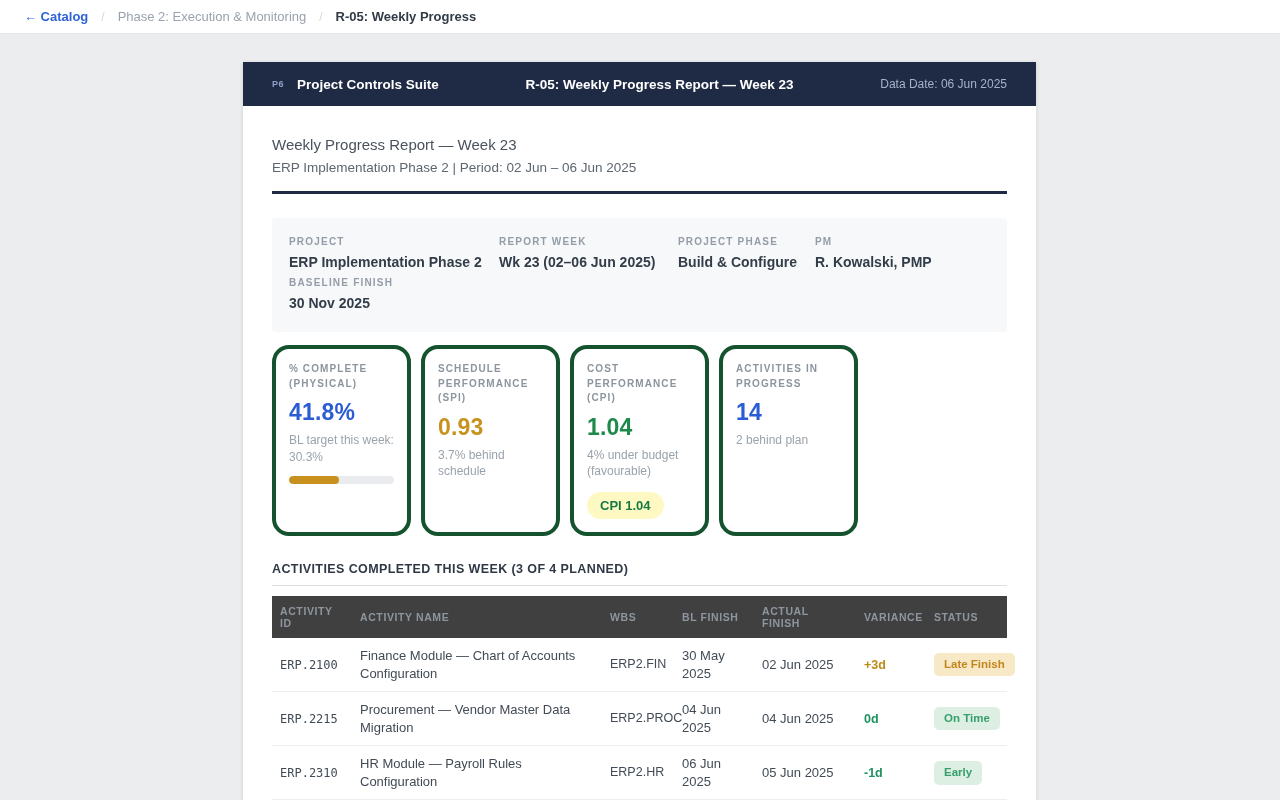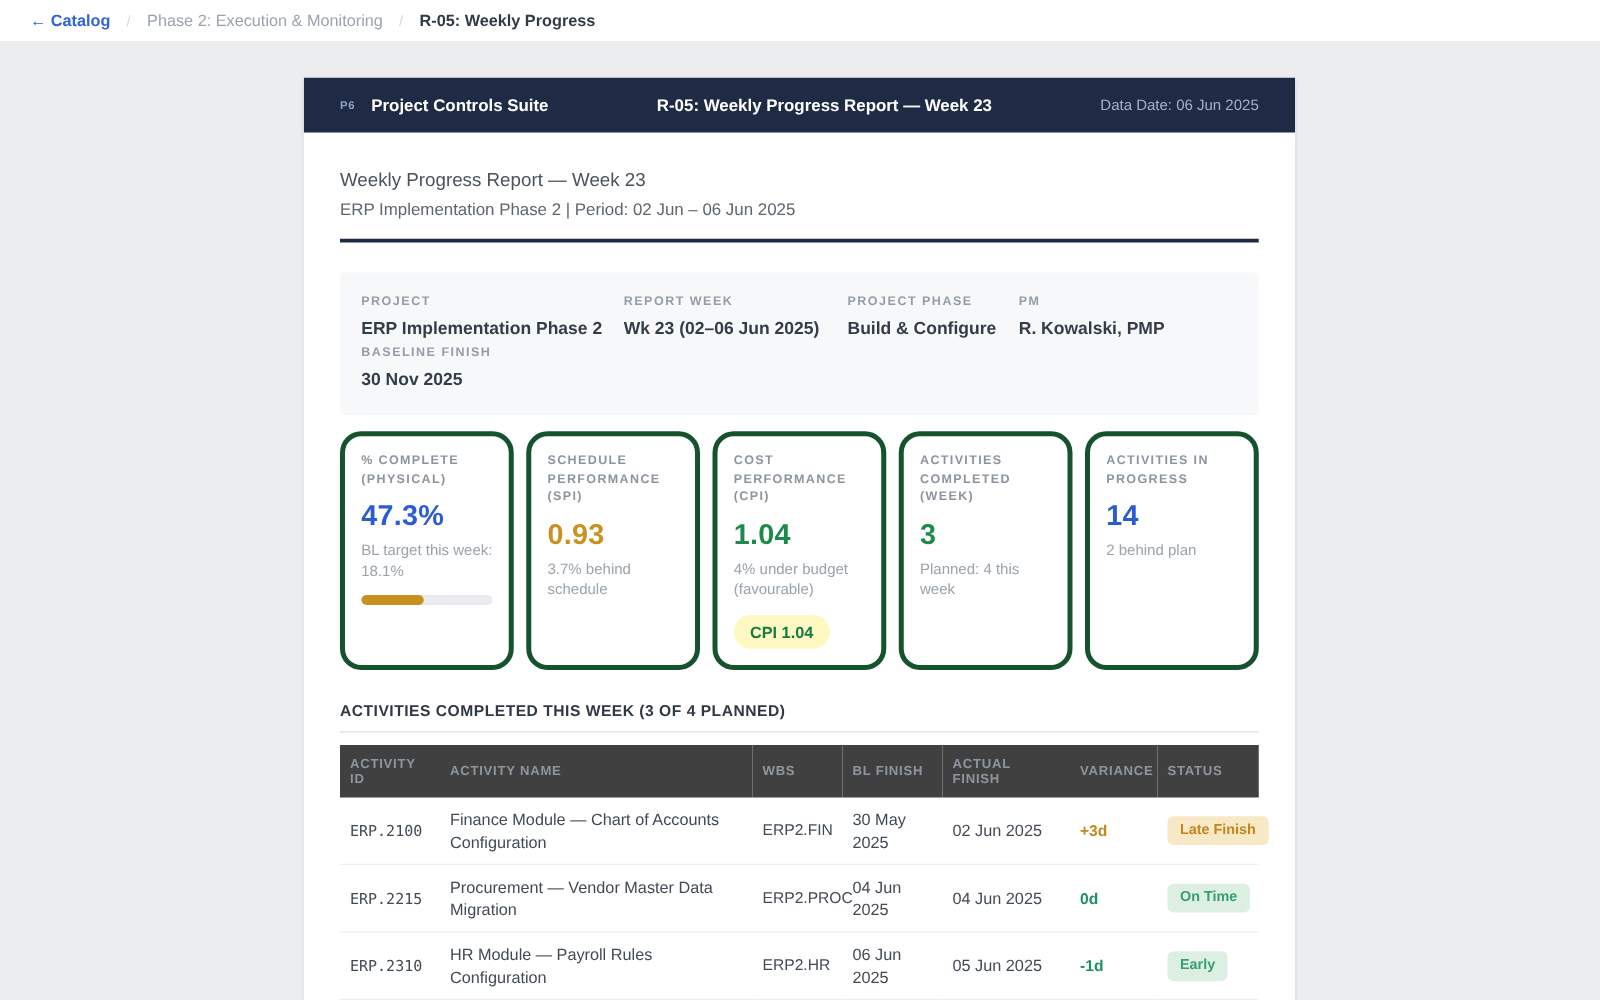--- a/index.html
+++ b/index.html
@@ -113,41 +113,36 @@
       </div>
       <div>
         <div class="f-label">BASELINE FINISH</div>
         <div class="f-value">30 Nov 2025</div>
       </div>
     </div>
 
     <div class="kpis">
       <div class="card">
         <div class="k-label">% COMPLETE (PHYSICAL)</div>
-        <div class="k-value" style="color: rgb(42, 92, 212);">47.3%</div>
-        <div class="k-sub">BL target this week: 18.1%</div>
+        <div class="k-value" style="color: rgb(42, 92, 212);">41.8%</div>
+        <div class="k-sub">BL target this week: 30.3%</div>
         <div class="progress">
           <div class="progress-fill" style="background: rgb(200, 144, 29); width: 47.3%;"></div>
         </div>
       </div>
       <div class="card">
         <div class="k-label">SCHEDULE PERFORMANCE (SPI)</div>
         <div class="k-value" style="color: rgb(200, 146, 31);">0.93</div>
         <div class="k-sub">3.7% behind schedule</div>
       </div>
       <div class="card">
         <div class="k-label">COST PERFORMANCE (CPI)</div>
         <div class="k-value" style="color: rgb(29, 138, 74);">1.04</div>
         <div class="k-sub">4% under budget (favourable)</div>
         <div><span class="kbadge green">CPI 1.04</span></div>
-      </div>
-      <div class="card">
-        <div class="k-label">ACTIVITIES COMPLETED (WEEK)</div>
-        <div class="k-value" style="color: rgb(29, 138, 74);">3</div>
-        <div class="k-sub">Planned: 4 this week</div>
       </div>
       <div class="card">
         <div class="k-label">ACTIVITIES IN PROGRESS</div>
         <div class="k-value" style="color: rgb(42, 92, 212);">14</div>
         <div class="k-sub">2 behind plan</div>
       </div>
     </div>
 
     <div class="section-title">ACTIVITIES COMPLETED THIS WEEK (3 OF 4 PLANNED)</div>
     <table class="tbl-completed">

